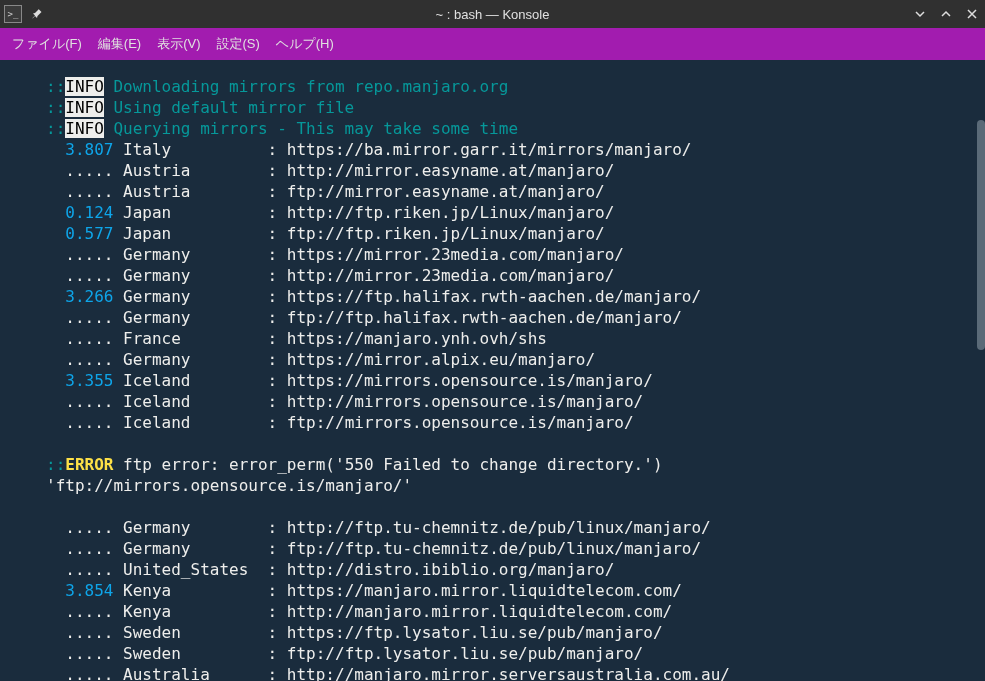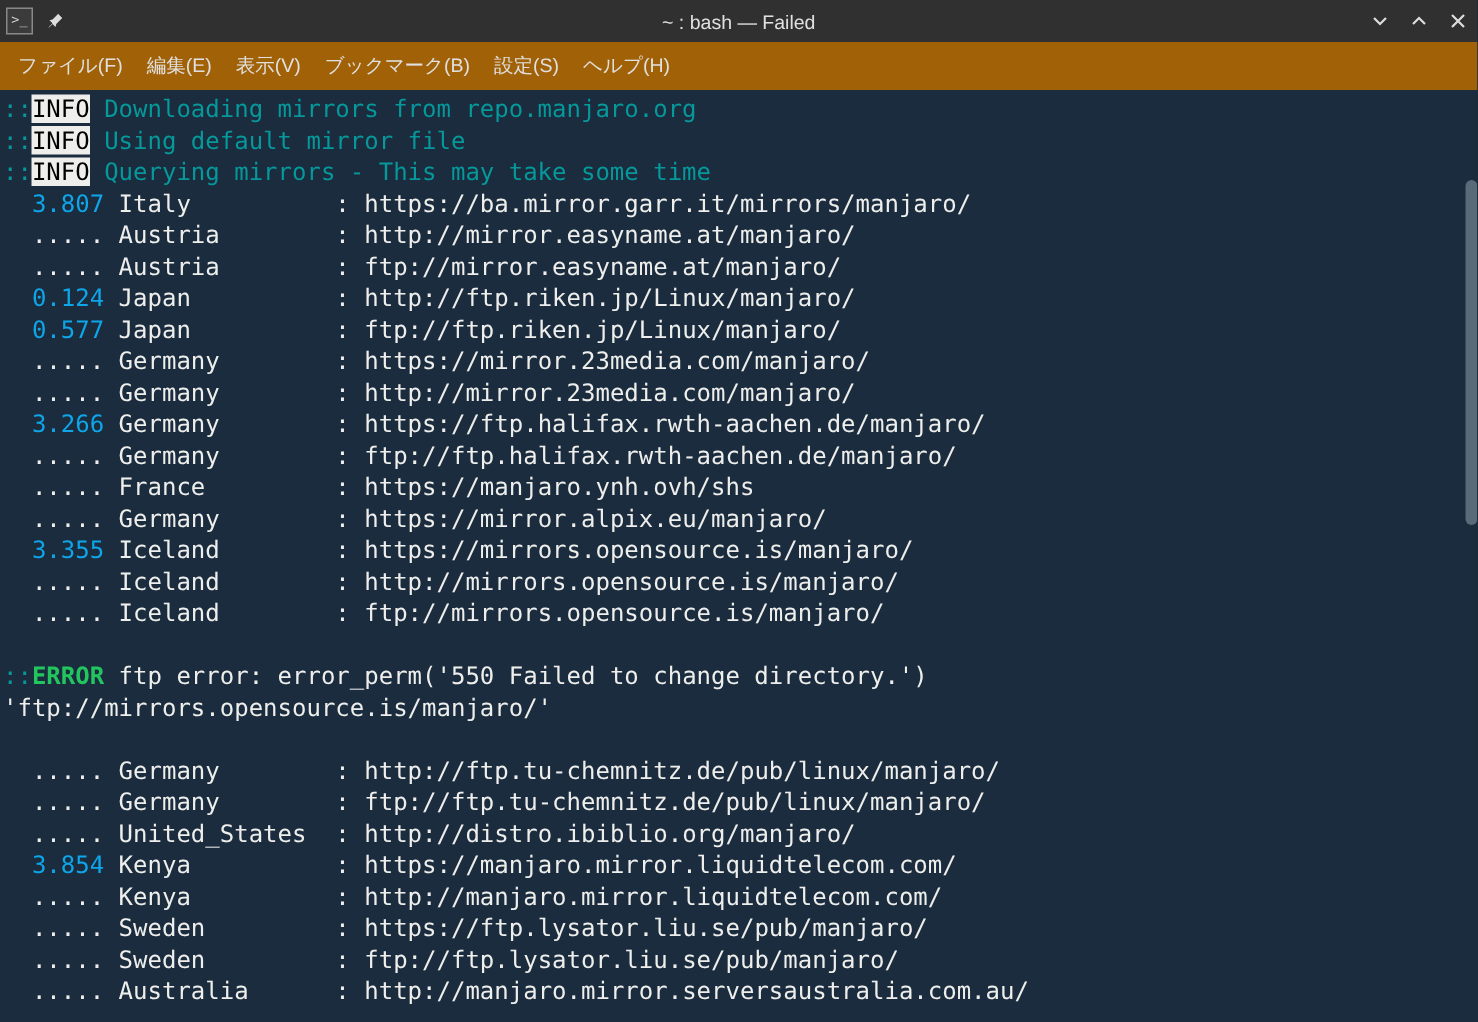--- a/index.html
+++ b/index.html
@@ -32,76 +32,77 @@
     font-size: 13px;
     white-space: nowrap;
   }
   .titlebar-right { margin-left: auto; display: flex; align-items: center; gap: 8px; }
   .tb-icon { width: 18px; height: 18px; display: flex; align-items: center; justify-content: center; color: #ddd; font-size: 12px;}
   .app-icon {
     width: 18px; height: 18px; background: #3b3b3b; border:1px solid #888; display:flex;align-items:center;justify-content:center;font-size:9px;color:#ccc;
   }
   .menubar {
     height: 32px;
-    background: #a16207;
+    background: #a21caf;
     display: flex;
     align-items: center;
     padding: 0 4px;
     gap: 0;
     font-family: sans-serif;
     font-size: 13px;
     color: #e0e0e0;
   }
   .menu-item { padding: 4px 8px; }
   .terminal {
     flex: 1;
     background: #1a2c3d;
-    padding: 2px 2px;
+    padding: 16px 2px;
     line-height: 21px;
     position: relative;
     overflow: hidden;
     white-space: pre;
+    margin-left: 44px;
   }
   .scrollbar {
     position: absolute;
     right: 0;
     top: 60px;
     width: 8px;
     height: 100%;
   }
   .scrollbar-thumb {
     position: absolute;
     right: 0;
     top: 0;
     width: 8px;
     height: 230px;
     background: #5a6a78;
     border-radius: 4px;
   }
   .line { display: block; }
   .cc { color: #06989a; } 
   .info-bg { color: #000; background: #eeeeec; }
-  .err-fg { color: #22c55e; font-weight: bold;}
+  .err-fg { color: #fde047; font-weight: bold;}
   .time { color: #0ea5e9; }
   .host { color: #eeeeec; text-align: right; }
   .dots { color: #eeeeec; }
 </style>
 </head>
 <body>
 
 <div class="titlebar">
   <div class="titlebar-left">
     <div class="app-icon">&gt;_</div>
     <div class="tb-icon">
       <svg width="12" height="12" viewBox="0 0 24 24">
           <path fill="#ddd" d="M16 3l5 5-8 8-1 4-4-4-5 5v-1l5-5-4-4 4-1 8-8z"></path>
         </svg>
     </div>
   </div>
-  <div class="titlebar-title">~ : bash — Failed</div>
+  <div class="titlebar-title">~ : bash — Konsole</div>
   <div class="titlebar-right">
     <div class="tb-icon">
       <svg width="12" height="12" viewBox="0 0 12 12">
           <path stroke="#ddd" stroke-width="1.5" fill="none" d="M2 4 L6 8 L10 4"></path>
         </svg>
     </div>
     <div class="tb-icon">
       <svg width="12" height="12" viewBox="0 0 12 12">
           <path stroke="#ddd" stroke-width="1.5" fill="none" d="M2 8 L6 4 L10 8"></path>
         </svg>
@@ -111,21 +112,20 @@
           <path stroke="#ddd" stroke-width="1.5" d="M2 2 L10 10 M10 2 L2 10"></path>
         </svg>
     </div>
   </div>
 </div>
 
 <div class="menubar">
   <div class="menu-item">ファイル(F)</div>
   <div class="menu-item">編集(E)</div>
   <div class="menu-item">表示(V)</div>
-  <div class="menu-item">ブックマーク(B)</div>
   <div class="menu-item">設定(S)</div>
   <div class="menu-item">ヘルプ(H)</div>
 </div>
 
 <div class="terminal" id="terminal"><span class="line"><span class="cc">::</span><span class="info-bg">INFO</span><span class="cc"> Downloading mirrors from repo.manjaro.org</span></span><span class="line"><span class="cc">::</span><span class="info-bg">INFO</span><span class="cc"> Using default mirror file</span></span><span class="line"><span class="cc">::</span><span class="info-bg">INFO</span><span class="cc"> Querying mirrors - This may take some time</span></span><span class="line"><span class="time">  3.807</span><span class="host"> Italy          :</span><span class="host"> https://ba.mirror.garr.it/mirrors/manjaro/</span></span><span class="line"><span class="dots">  .....</span><span class="host"> Austria        :</span><span class="host"> http://mirror.easyname.at/manjaro/</span></span><span class="line"><span class="dots">  .....</span><span class="host"> Austria        :</span><span class="host"> ftp://mirror.easyname.at/manjaro/</span></span><span class="line"><span class="time">  0.124</span><span class="host"> Japan          :</span><span class="host"> http://ftp.riken.jp/Linux/manjaro/</span></span><span class="line"><span class="time">  0.577</span><span class="host"> Japan          :</span><span class="host"> ftp://ftp.riken.jp/Linux/manjaro/</span></span><span class="line"><span class="dots">  .....</span><span class="host"> Germany        :</span><span class="host"> https://mirror.23media.com/manjaro/</span></span><span class="line"><span class="dots">  .....</span><span class="host"> Germany        :</span><span class="host"> http://mirror.23media.com/manjaro/</span></span><span class="line"><span class="time">  3.266</span><span class="host"> Germany        :</span><span class="host"> https://ftp.halifax.rwth-aachen.de/manjaro/</span></span><span class="line"><span class="dots">  .....</span><span class="host"> Germany        :</span><span class="host"> ftp://ftp.halifax.rwth-aachen.de/manjaro/</span></span><span class="line"><span class="dots">  .....</span><span class="host"> France         :</span><span class="host"> https://manjaro.ynh.ovh/shs</span></span><span class="line"><span class="dots">  .....</span><span class="host"> Germany        :</span><span class="host"> https://mirror.alpix.eu/manjaro/</span></span><span class="line"><span class="time">  3.355</span><span class="host"> Iceland        :</span><span class="host"> https://mirrors.opensource.is/manjaro/</span></span><span class="line"><span class="dots">  .....</span><span class="host"> Iceland        :</span><span class="host"> http://mirrors.opensource.is/manjaro/</span></span><span class="line"><span class="dots">  .....</span><span class="host"> Iceland        :</span><span class="host"> ftp://mirrors.opensource.is/manjaro/</span></span><span class="line"> </span><span class="line" style="white-space:pre-wrap;"><span class="cc">::</span><span class="err-fg">ERROR</span><span class="host"> ftp error: error_perm('550 Failed to change directory.') 'ftp://mirrors.opensource.is/manjaro/'</span></span><span class="line"> </span><span class="line"><span class="dots">  .....</span><span class="host"> Germany        :</span><span class="host"> http://ftp.tu-chemnitz.de/pub/linux/manjaro/</span></span><span class="line"><span class="dots">  .....</span><span class="host"> Germany        :</span><span class="host"> ftp://ftp.tu-chemnitz.de/pub/linux/manjaro/</span></span><span class="line"><span class="dots">  .....</span><span class="host"> United_States  :</span><span class="host"> http://distro.ibiblio.org/manjaro/</span></span><span class="line"><span class="time">  3.854</span><span class="host"> Kenya          :</span><span class="host"> https://manjaro.mirror.liquidtelecom.com/</span></span><span class="line"><span class="dots">  .....</span><span class="host"> Kenya          :</span><span class="host"> http://manjaro.mirror.liquidtelecom.com/</span></span><span class="line"><span class="dots">  .....</span><span class="host"> Sweden         :</span><span class="host"> https://ftp.lysator.liu.se/pub/manjaro/</span></span><span class="line"><span class="dots">  .....</span><span class="host"> Sweden         :</span><span class="host"> ftp://ftp.lysator.liu.se/pub/manjaro/</span></span><span class="line"><span class="dots">  .....</span><span class="host"> Australia      :</span><span class="host"> http://manjaro.mirror.serversaustralia.com.au/</span></span>
   <div class="scrollbar">
     <div class="scrollbar-thumb"></div>
   </div>
 </div>
 

